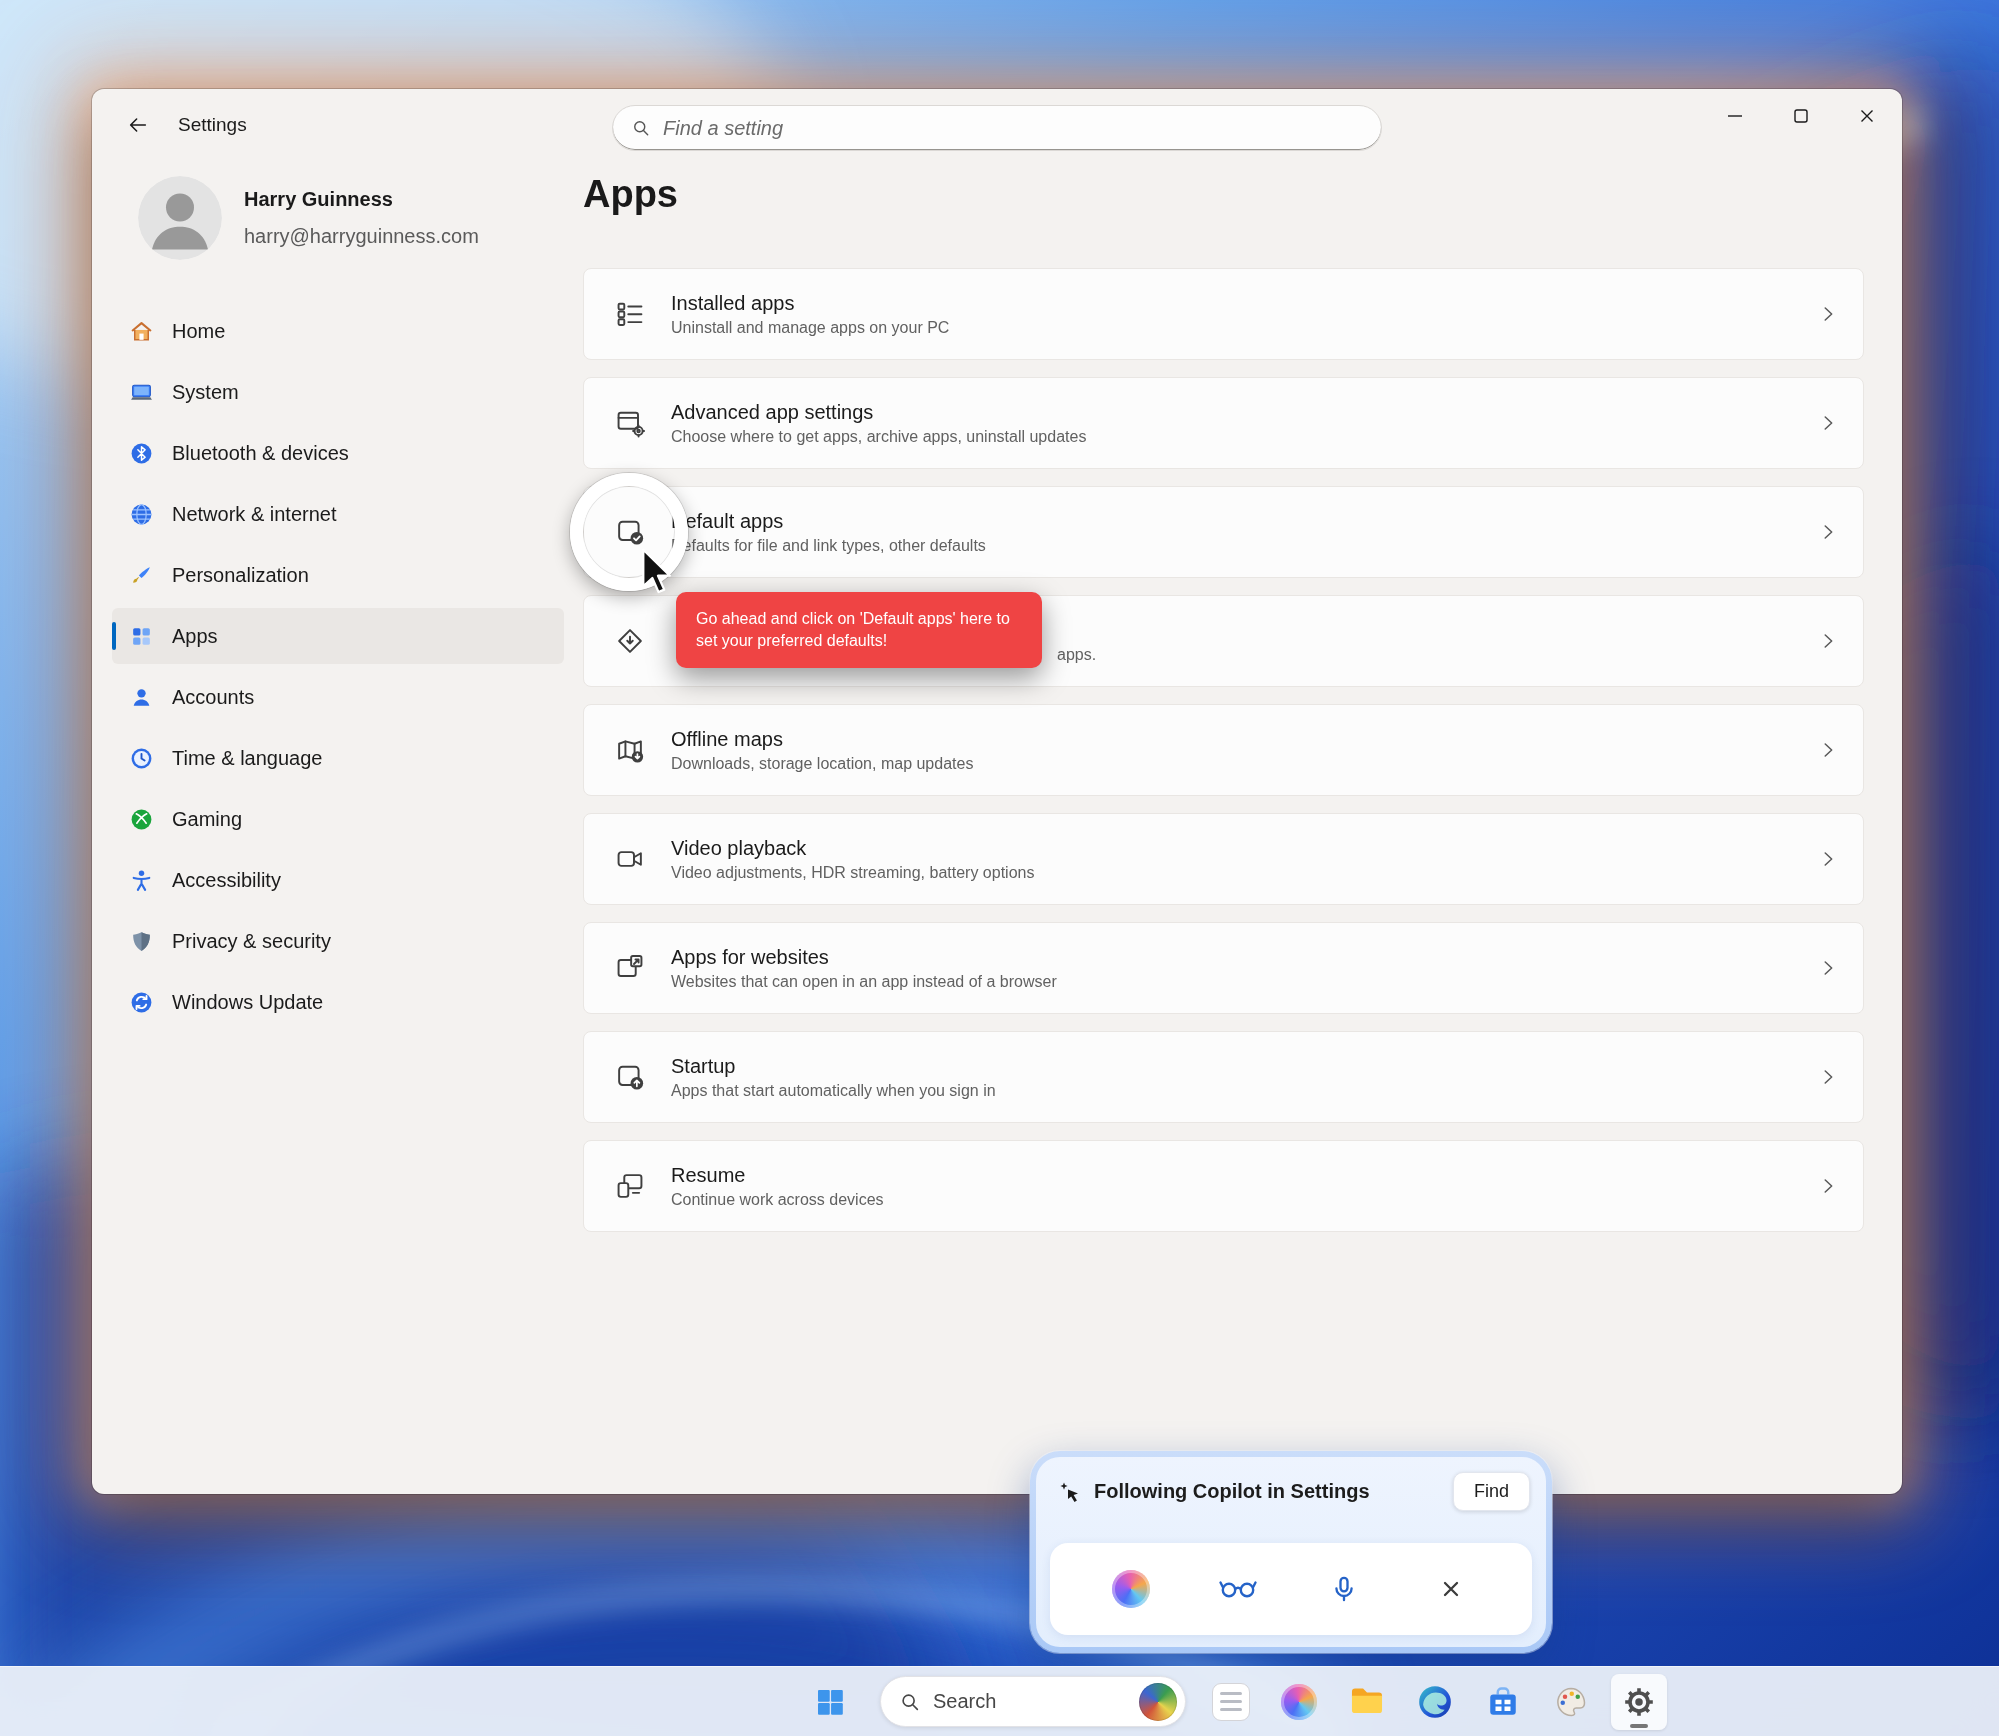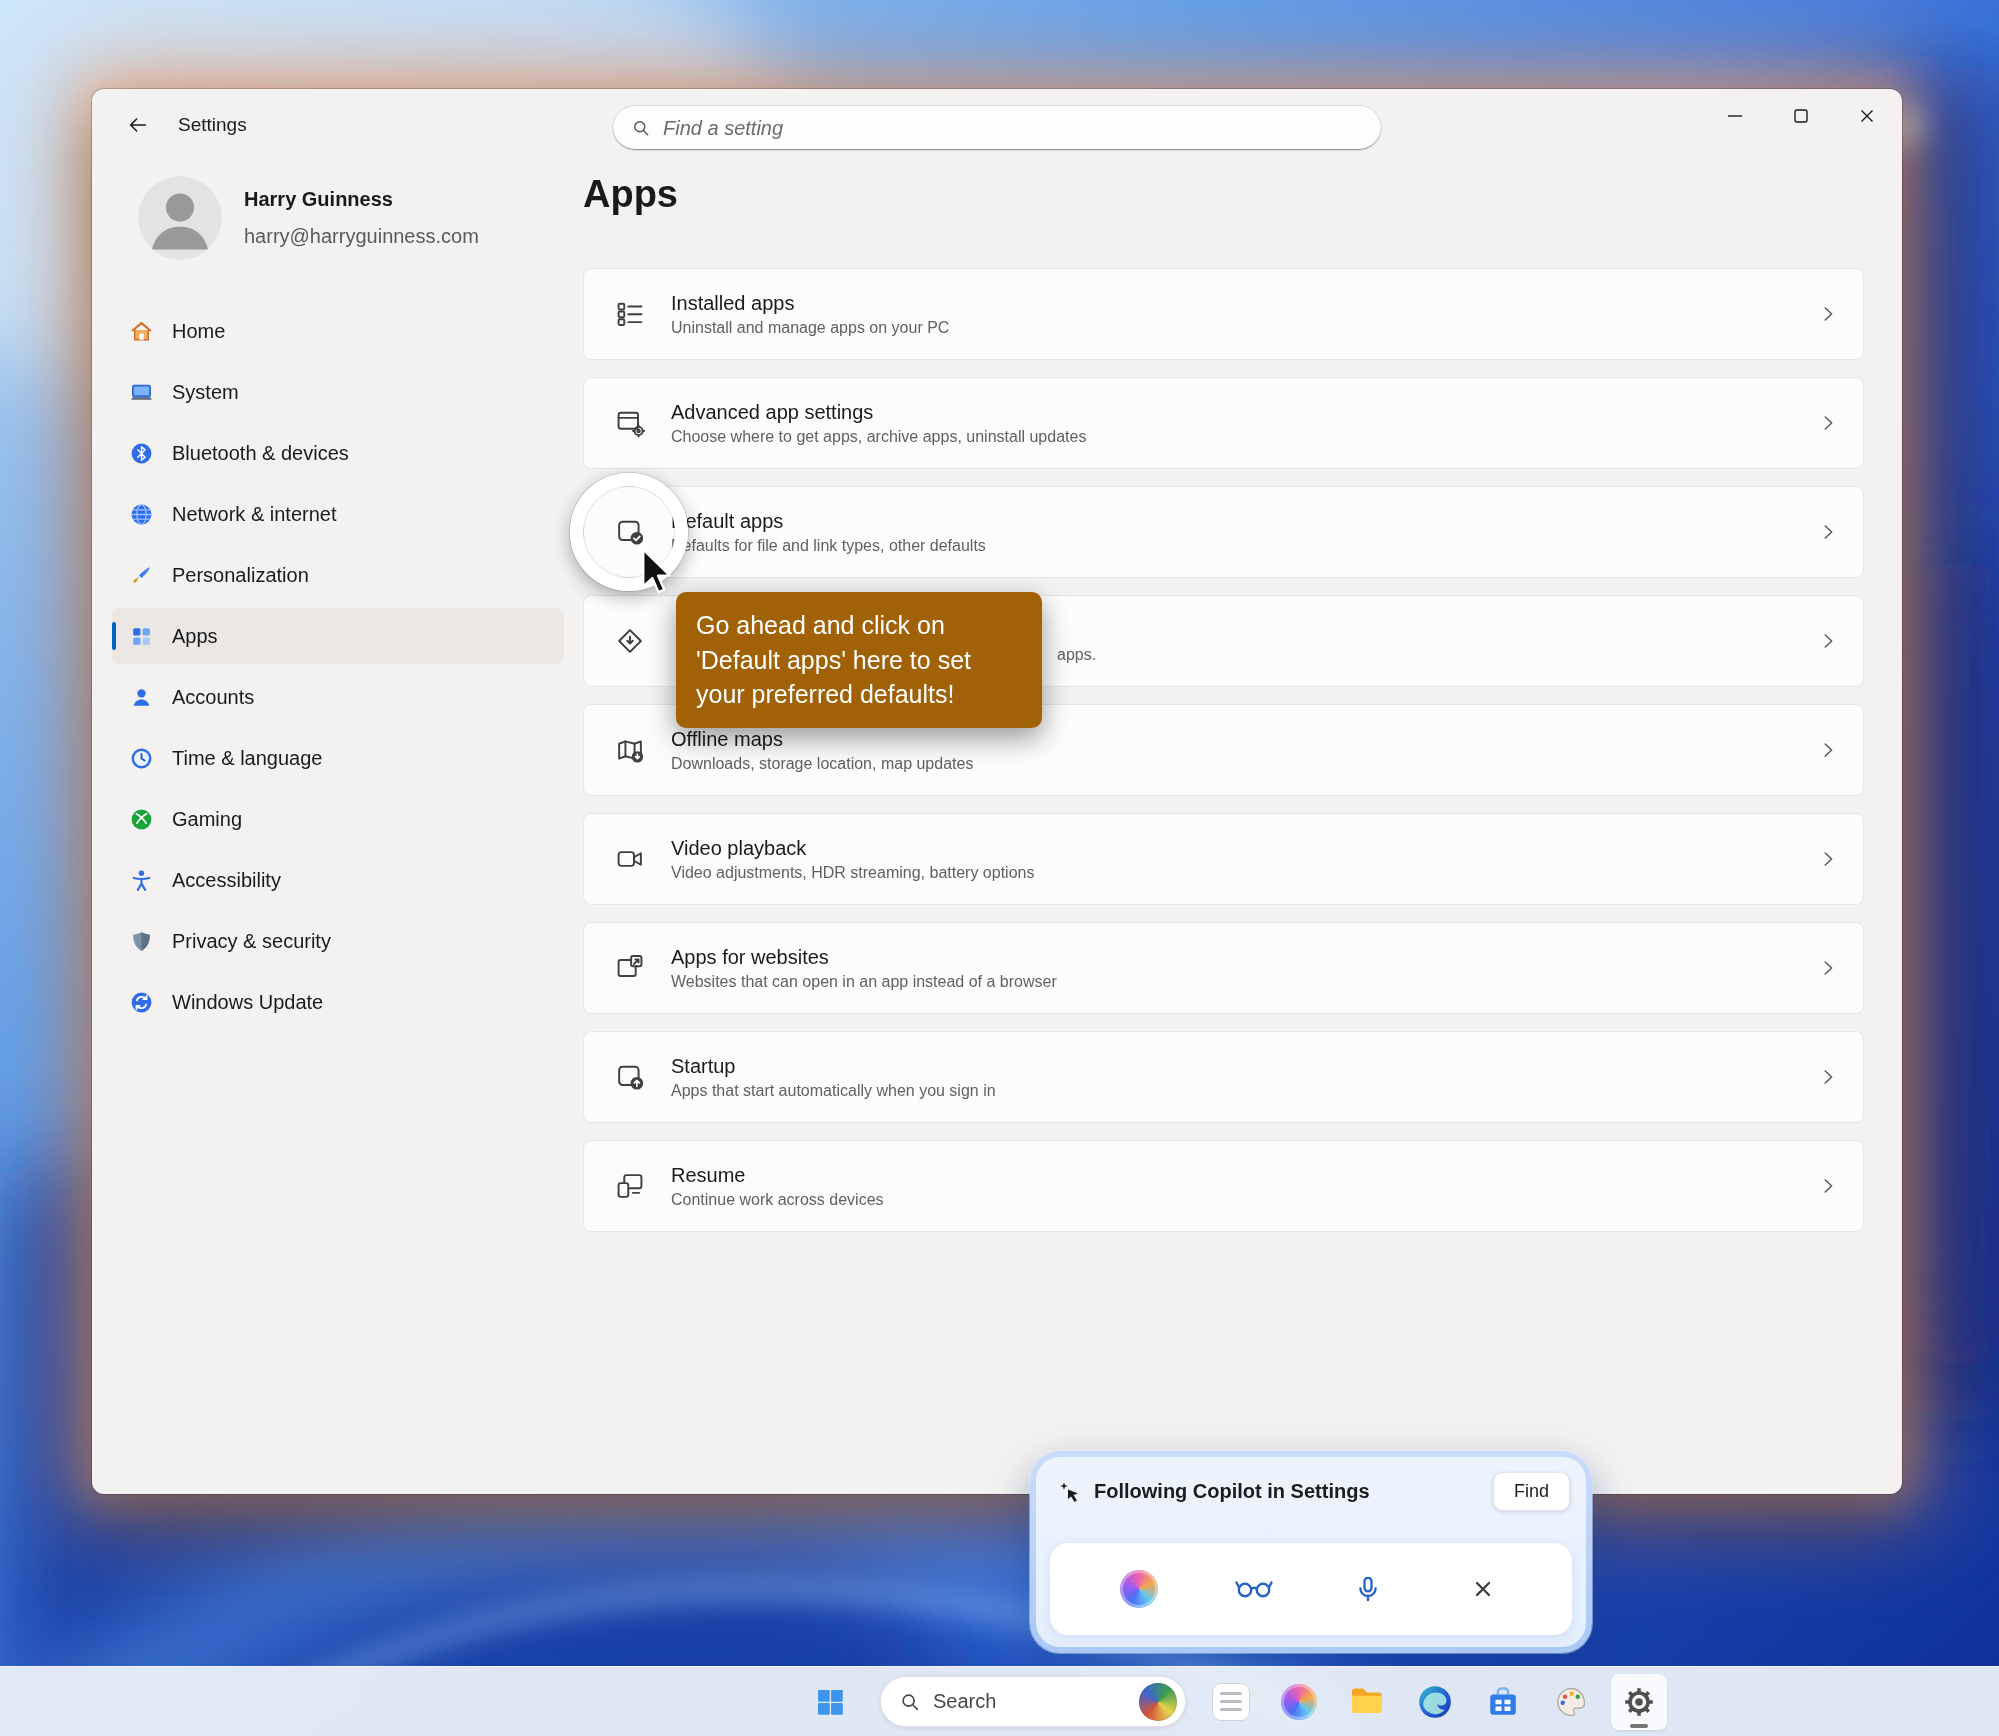--- a/index.html
+++ b/index.html
@@ -62,27 +62,27 @@
   
   .spotlight {
     position:absolute; left:570px; top:473px; width:118px; height:118px; border-radius:50%;
     border:13px solid #ffffff; background:transparent;
     box-shadow:0 6px 18px rgba(0,0,0,0.30), 0 0 0 1px rgba(0,0,0,0.12), inset 0 0 0 1px rgba(0,0,0,0.10);
     z-index:5; pointer-events:none;
   }
   .cursor { position:absolute; left:640px; top:548px; z-index:7; }
   .tooltip {
     position:absolute; left:676px; top:592px; width:366px; z-index:6;
-    background:#a16207; color:#ffffff; border-radius:10px; padding:16px 20px;
-    font-size:25px; line-height:1.38; box-shadow:0 10px 28px rgba(0,0,0,0.40);
+    background:#ef4444; color:#ffffff; border-radius:10px; padding:16px 20px;
+    font-size:16px; line-height:1.38; box-shadow:0 10px 28px rgba(0,0,0,0.40);
   }
 
   
   .copilot {
-    position:absolute; left:1030px; top:1451px; width:562px; height:202px; z-index:8;
+    position:absolute; left:1030px; top:1451px; width:522px; height:202px; z-index:8;
     border-radius:30px; background:linear-gradient(180deg,#caddfa,#a9c8f6);
     box-shadow:0 16px 42px rgba(20,60,140,0.40), 0 0 0 1px rgba(255,255,255,0.55);
   }
   .copilot-inner { position:absolute; inset:6px; border-radius:24px; background:linear-gradient(180deg,#eef4fe,#e3eefd); }
   .cp-header { display:flex; align-items:center; gap:12px; padding:15px 16px 8px 22px; }
   .cp-status { font-size:20px; font-weight:600; color:#1c1c1c; flex:1; }
   .stop-btn { background:#ffffff; border:1px solid #e2e6ee; border-radius:10px; padding:8px 20px; font-size:18px; color:#1b1b1b; font-family:inherit; box-shadow:0 1px 4px rgba(0,0,0,0.14); cursor:pointer; }
   .cp-card { position:absolute; left:14px; right:14px; bottom:12px; height:92px; background:#ffffff; border-radius:18px; display:flex; align-items:center; justify-content:space-evenly; box-shadow:0 2px 10px rgba(40,80,160,0.10); }
   .cp-icon-btn { width:52px; height:52px; border:none; background:transparent; display:flex; align-items:center; justify-content:center; cursor:pointer; }
   .copilot-logo { width:38px; height:38px; border-radius:50%; background:conic-gradient(from 210deg,#4c6ff5,#9a5cf0,#e85fb1,#f5a74c,#63c8f2,#4c6ff5); box-shadow:inset 0 0 0 3px rgba(255,255,255,0.35); }

